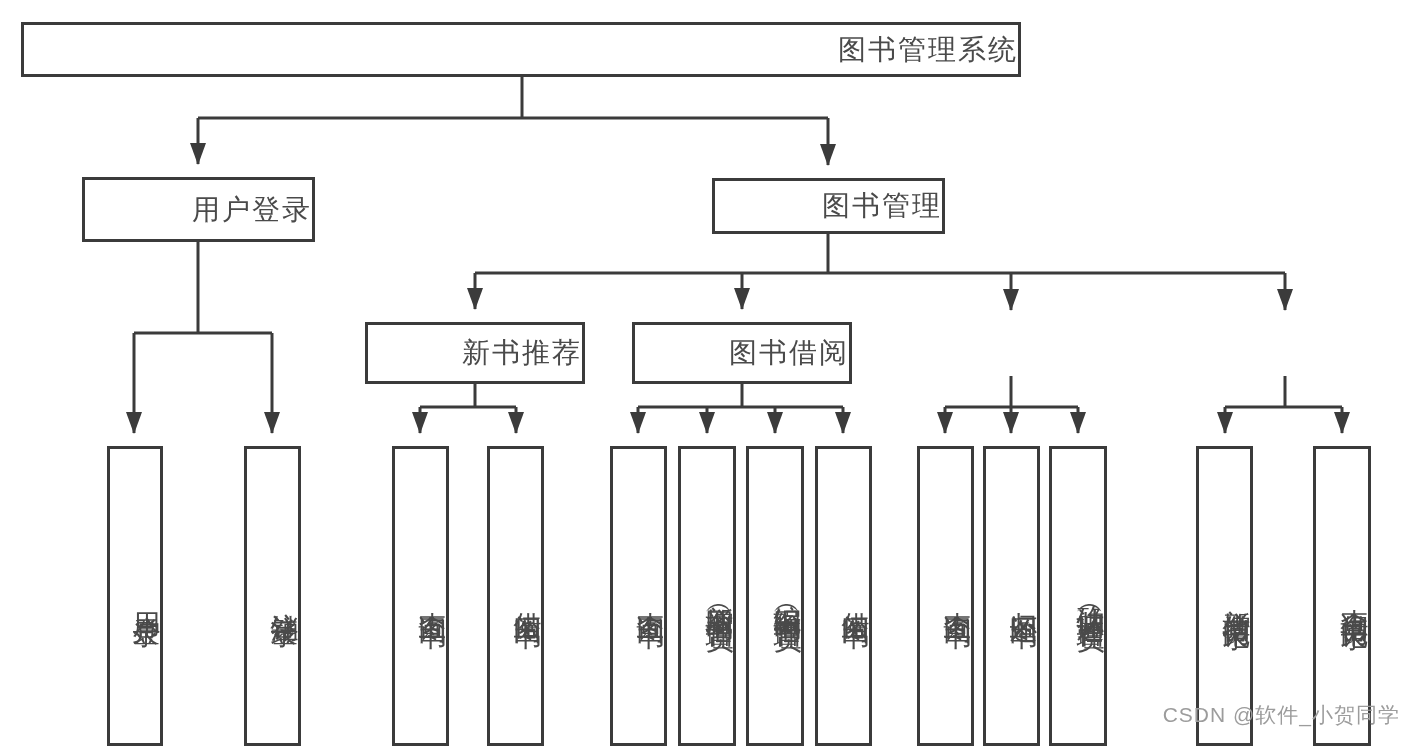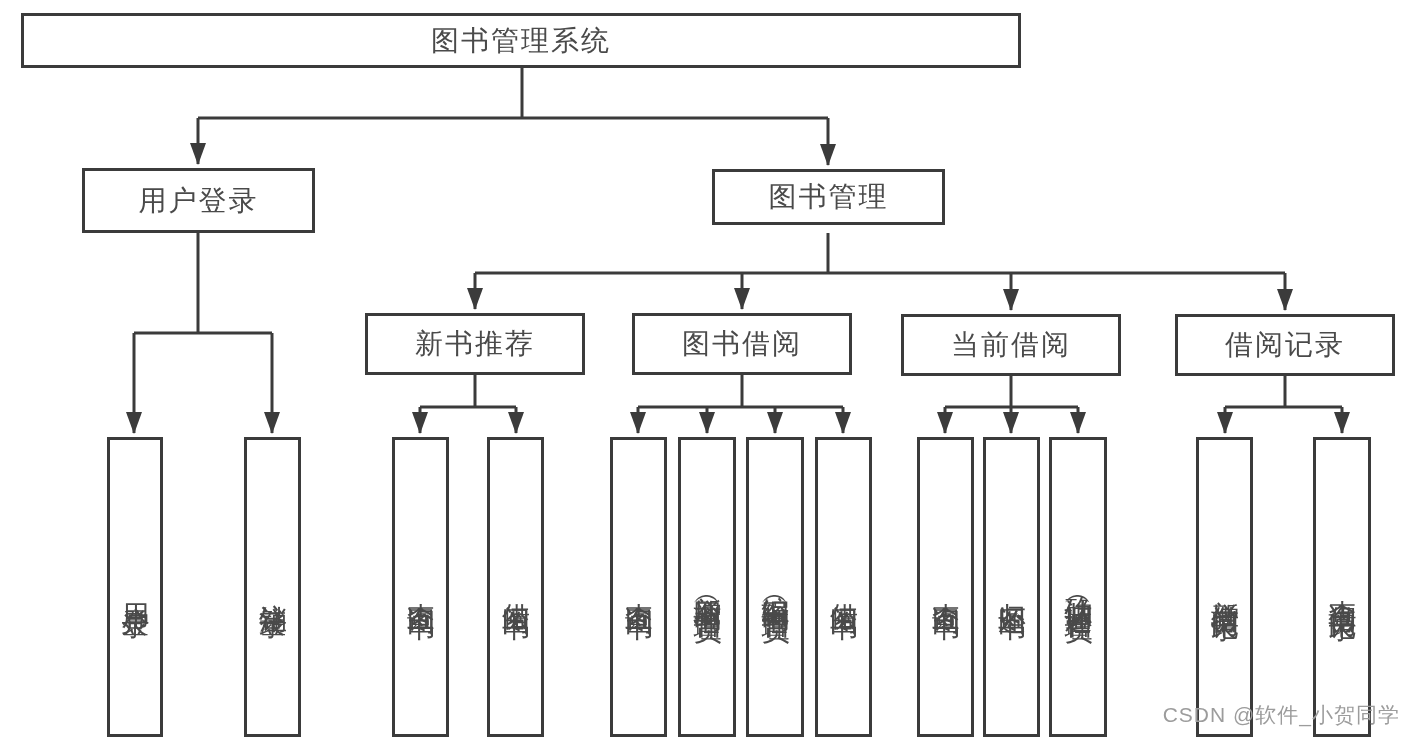--- a/index.html
+++ b/index.html
@@ -16,22 +16,23 @@
     overflow:hidden;
     font-family:"Liberation Sans","DejaVu Sans",sans-serif;
   }
   svg.connectors{position:absolute;left:0;top:0;}
   svg.connectors path{stroke:var(--line);stroke-width:3;fill:none;}
   .node{
     position:absolute;
     box-sizing:border-box;
     border:3px solid var(--line);
     background:var(--bg);
-    display:flex;align-items:center;justify-content:center;
+    display:flex;align-items:center;justify-content:flex-end;
     color:var(--text);
+    margin-top:9px;
   }
   .hbox{font-size:28px;letter-spacing:2px;line-height:1;}
   .vbox .vtext{
     writing-mode:vertical-rl;
     text-orientation:mixed;
     font-size:28px;
     letter-spacing:3px;
     line-height:1;
     color:var(--text);
     white-space:nowrap;
@@ -108,26 +109,20 @@
   <div class="node hbox" style="left:712px;top:169px;width:233px;height:56px;">
     <span>图书管理</span>
   </div>
 
   <div class="node hbox" style="left:632px;top:313px;width:220px;height:62px;">
     <span>图书借阅</span>
   </div>
   <div class="node hbox" style="left:365px;top:313px;width:220px;height:62px;">
     <span>新书推荐</span>
   </div>
-  <div class="node hbox" style="left:901px;top:314px;width:220px;height:62px;">
-    <span>当前借阅</span>
-  </div>
-  <div class="node hbox" style="left:1175px;top:314px;width:220px;height:62px;">
-    <span>借阅记录</span>
-  </div>
 
   <div class="node vbox" style="left:107px;top:437px;width:56px;height:300px;">
     <span class="vtext">用户登录</span>
   </div>
   <div class="node vbox" style="left:244px;top:437px;width:57px;height:300px;">
     <span class="vtext">注销登录</span>
   </div>
 
   <div class="node vbox" style="left:392px;top:437px;width:57px;height:300px;">
     <span class="vtext">查询图书</span>

